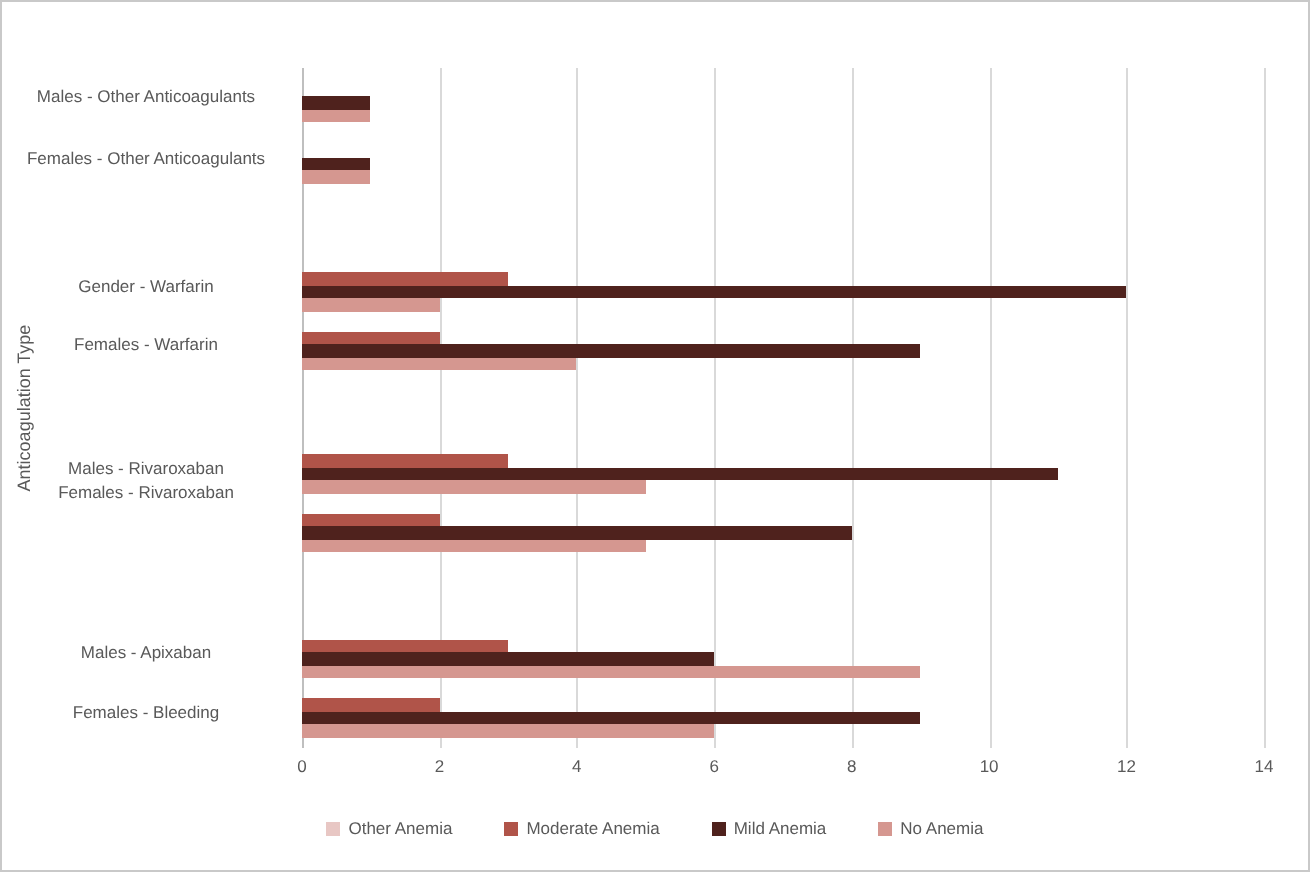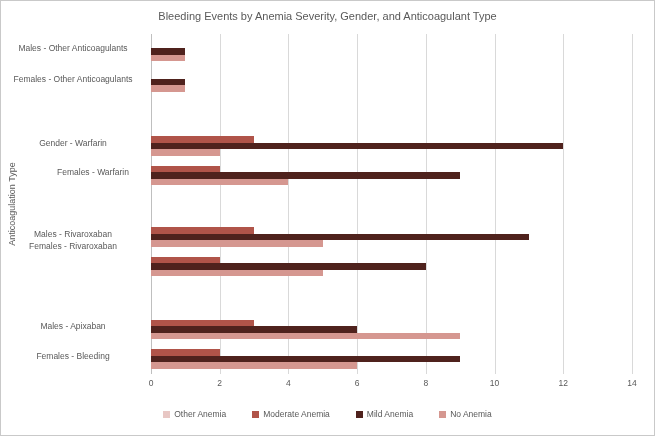--- a/index.html
+++ b/index.html
@@ -39,21 +39,20 @@
     justify-content:center;gap:26px;font-size:8.5px;color:#595959;
     align-items:center;
   }
   .legend-item{display:flex;align-items:center;gap:4px;}
   .swatch{display:inline-block;width:7px;height:7px;}
 </style>
 </head>
 <body>
 
 <div id="chart">
-  <div class="title">Bleeding Events by Anemia Severity, Gender, and Anticoagulant Type</div>
 
   <div class="y-title">Anticoagulation Type</div>
 
   <div id="plot">
       <div class="gridline axis" style="left: 0%;"></div>
       <div class="gridline" style="left: 14.2857%;"></div>
       <div class="gridline" style="left: 28.5714%;"></div>
       <div class="gridline" style="left: 42.8571%;"></div>
       <div class="gridline" style="left: 57.1429%;"></div>
       <div class="gridline" style="left: 71.4286%;"></div>
@@ -96,21 +95,21 @@
         <div class="bar" title="Moderate Anemia: 2" style="top: 6.5px; width: 14.2857%; background: rgb(176, 84, 73);"></div>
         <div class="bar" title="Mild Anemia: 9" style="top: 13px; width: 64.2857%; background: rgb(79, 34, 29);"></div>
         <div class="bar" title="No Anemia: 6" style="top: 19.5px; width: 42.8571%; background: rgb(213, 151, 144);"></div>
       </div>
     </div>
 
   <div id="ylabels">
       <div class="cat-label" style="top: 42px;">Males - Other Anticoagulants</div>
       <div class="cat-label" style="top: 72.5px;">Females - Other Anticoagulants</div>
       <div class="cat-label" style="top: 136.5px;">Gender - Warfarin</div>
-      <div class="cat-label" style="top: 166px; padding-left: 20px;">Females - Warfarin</div>
+      <div class="cat-label" style="top: 166px;">Females - Warfarin</div>
       <div class="cat-label" style="top: 227.5px;">Males - Rivaroxaban</div>
       <div class="cat-label" style="top: 240px;">Females - Rivaroxaban</div>
       <div class="cat-label" style="top: 320px;">Males - Apixaban</div>
       <div class="cat-label" style="top: 349.5px;">Females - Bleeding</div>
     </div>
   <div id="xticks">
       <div class="x-tick" style="left: 150px;">0</div>
       <div class="x-tick" style="left: 218.714px;">2</div>
       <div class="x-tick" style="left: 287.429px;">4</div>
       <div class="x-tick" style="left: 356.143px;">6</div>

